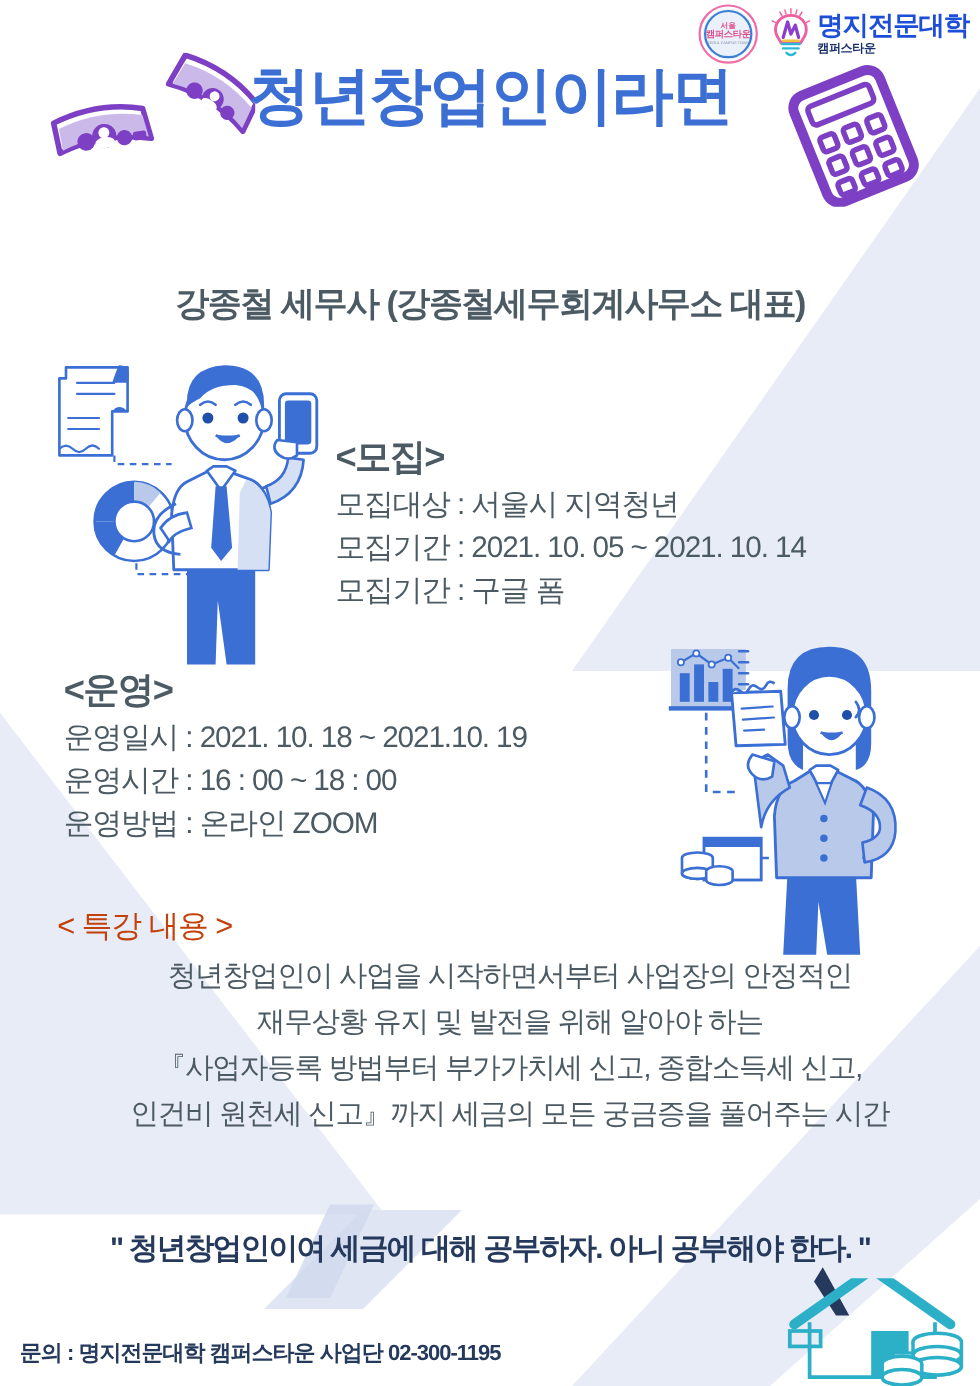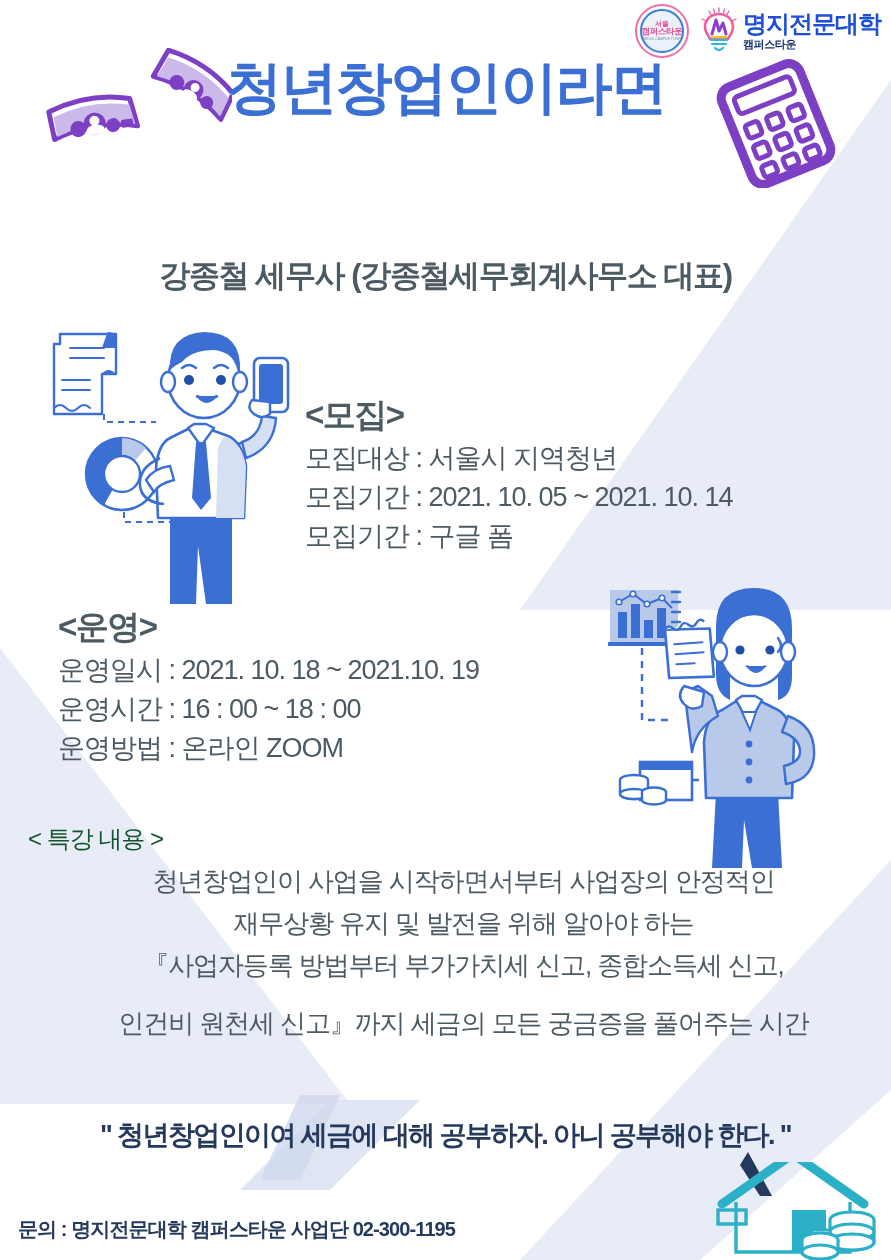--- a/index.html
+++ b/index.html
@@ -81,21 +81,21 @@
     margin:0 0 5px 0;line-height:1.15;
   }
   .blk-line{
     font-size:27px;color:#4c5b63;letter-spacing:-1px;line-height:1.45;
     white-space:nowrap;
   }
 
   
   .lecture{position:absolute;left:0;right:0;top:824px;z-index:6;}
   .lecture-head{
-    font-size:24px;color:#14532d;letter-spacing:-1px;margin-left:28px;line-height:1.25;
+    font-size:28px;color:#c2410c;letter-spacing:-1px;margin-left:52px;line-height:1.25;
   }
   .lecture-body{
     text-align:center;font-size:26px;color:#4c5b63;
     letter-spacing:-1.1px;line-height:1.62;margin-top:6px;padding-left:36px;
   }
 
   
   .quote{
     position:absolute;left:0;right:0;top:1117px;text-align:center;z-index:7;
     font-size:27px;font-weight:bold;color:#24395c;letter-spacing:-1.6px;
@@ -357,21 +357,21 @@
     <path d="M154 86 q10 14 20 0 Z" fill="#3b6fd4"></path>
     <path d="M154 86 q10 4 20 0" fill="none" stroke="#3b6fd4" stroke-width="2.4"></path>
     <path d="M186 58 q6 8 0 14" fill="none" stroke="#3b6fd4" stroke-width="2.4" stroke-linecap="round"></path>
   </svg>
 
   <div class="lecture">
     <div class="lecture-head">&lt; 특강 내용 &gt;</div>
     <div class="lecture-body">청년창업인이 사업을 시작하면서부터 사업장의 안정적인</div>
     <div class="lecture-body" style="margin-top:0">재무상황 유지 및 발전을 위해 알아야 하는</div>
     <div class="lecture-body" style="margin-top:0">『사업자등록 방법부터 부가가치세 신고, 종합소득세 신고,</div>
-    <div class="lecture-body" style="margin-top:16px">인건비 원천세 신고』까지  세금의 모든 궁금증을 풀어주는 시간</div>
+    <div class="lecture-body" style="margin-top:0">인건비 원천세 신고』까지  세금의 모든 궁금증을 풀어주는 시간</div>
   </div>
 
   <div class="quote">" 청년창업인이여 세금에 대해 공부하자. 아니 공부해야 한다. "</div>
 
   <svg class="art-house" viewBox="0 0 186 98">
     <g fill="none" stroke="#2cb0c8" stroke-width="9" stroke-linecap="round" stroke-linejoin="round">
       <path d="M22 42 L93 -8 L164 42"></path>
     </g>
     <g fill="none" stroke="#2cb0c8" stroke-width="3.4">
       <path d="M36 40 L36 90 L150 90 L150 40"></path>

